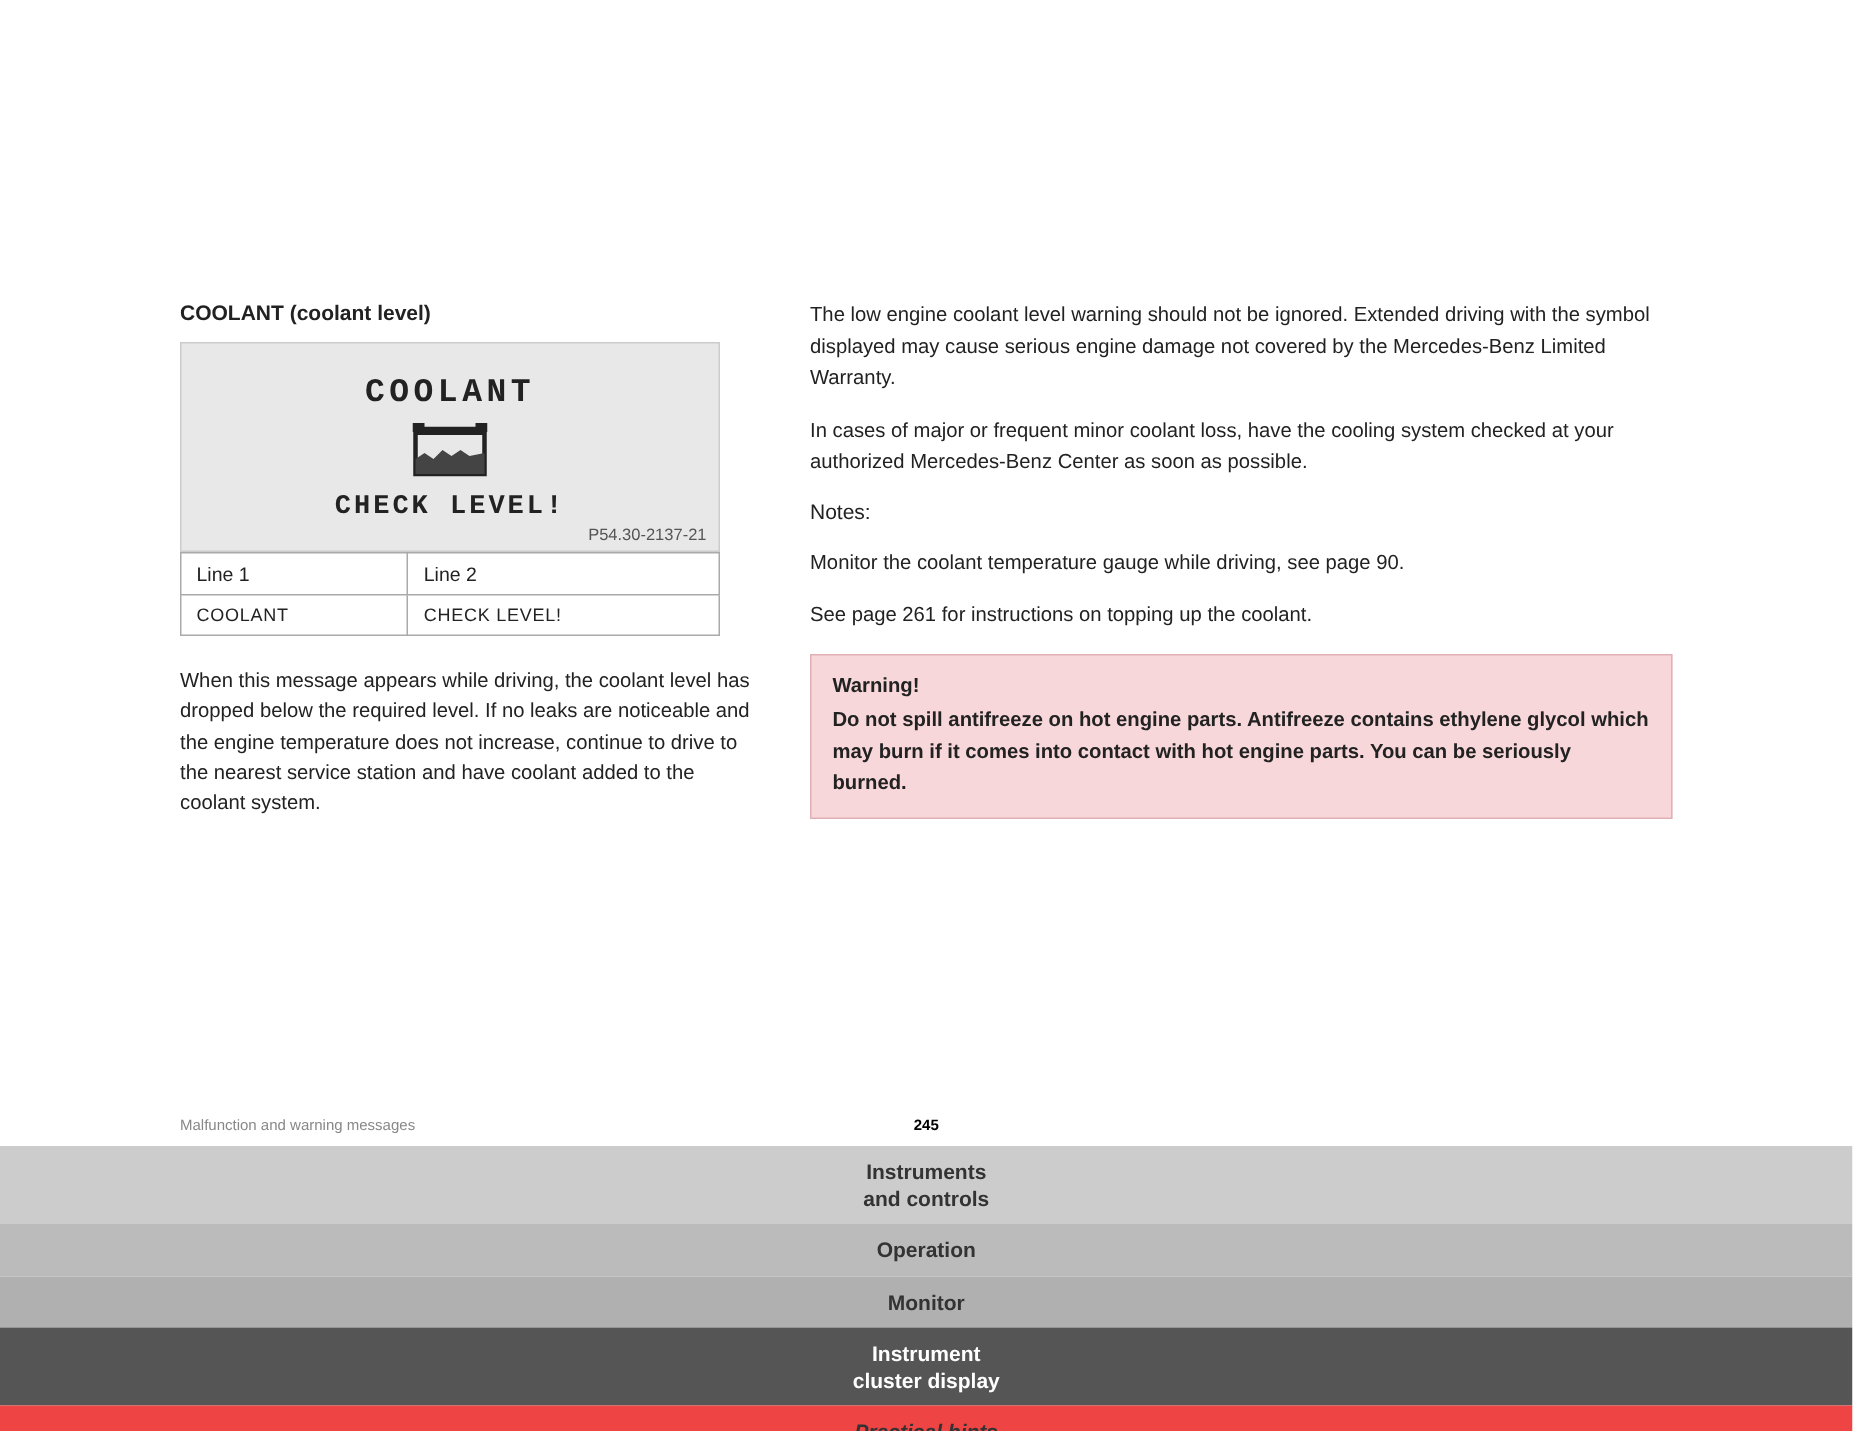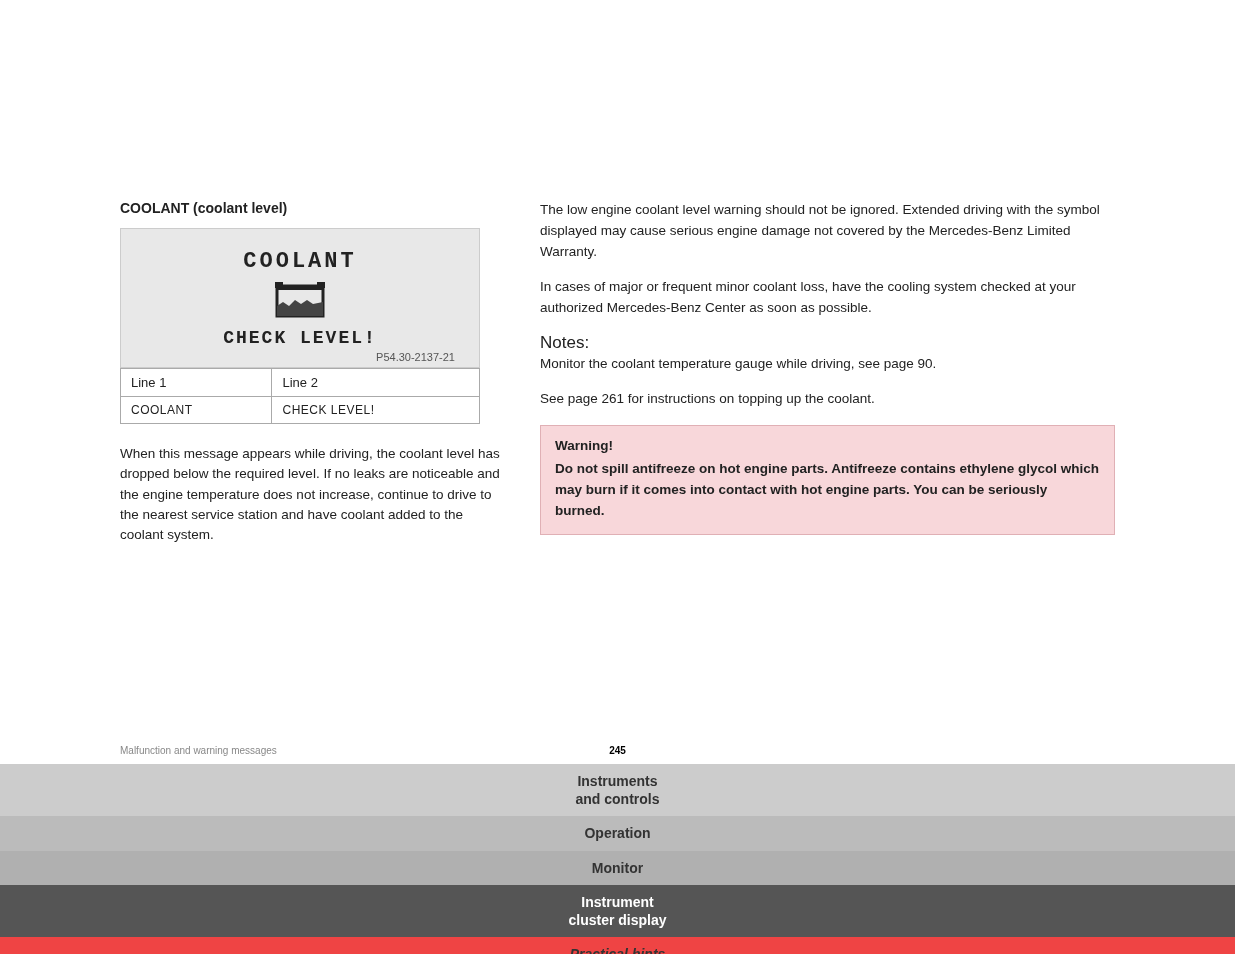--- a/index.html
+++ b/index.html
@@ -67,21 +67,21 @@
     .coolant-image-box .check-level {
       font-family: 'Courier New', monospace;
       font-size: 18px;
       font-weight: bold;
       letter-spacing: 2px;
     }
 
     .image-ref {
       position: absolute;
       bottom: 4px;
-      right: 24px;
+      right: 8px;
       font-size: 11px;
       color: #555;
       padding-left: 12px;
     }
 
     .data-table {
       width: 360px;
       border-collapse: collapse;
       border: 1px solid #aaa;
       margin-bottom: 20px;
@@ -110,22 +110,22 @@
     }
 
     .right-para {
       font-size: 13.5px;
       line-height: 1.55;
       margin-bottom: 14px;
       color: #222;
     }
 
     .notes-label {
-      font-size: 17px;
-      margin-bottom: 1px;
+      font-size: 14px;
+      margin-bottom: 16px;
     }
 
     .warning-box {
       background: #f8d7da;
       border: 1px solid #e0b0b5;
       padding: 12px 14px;
       margin-top: 16px;
     }
 
     .warning-title {

